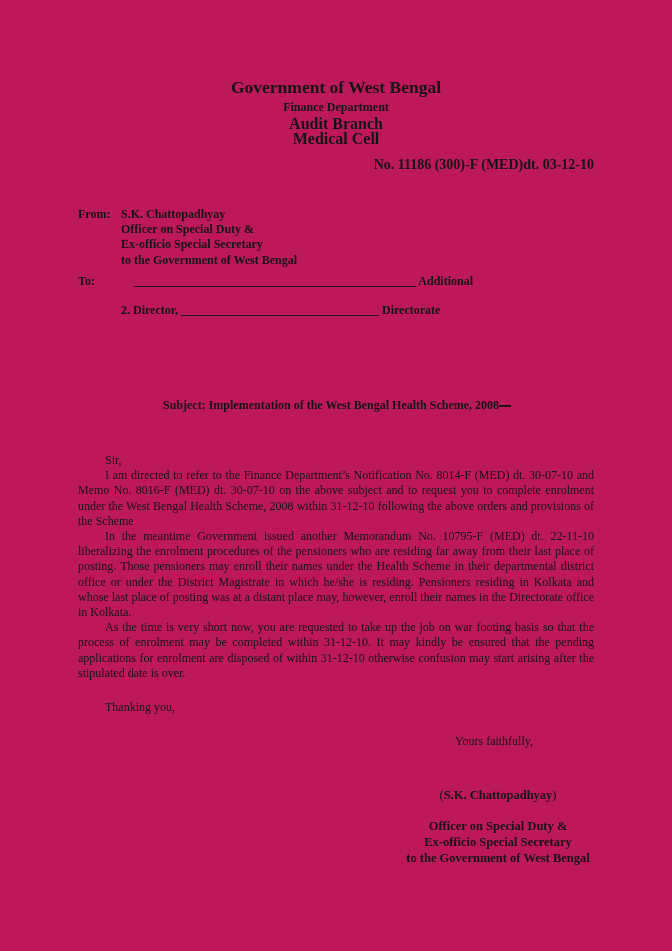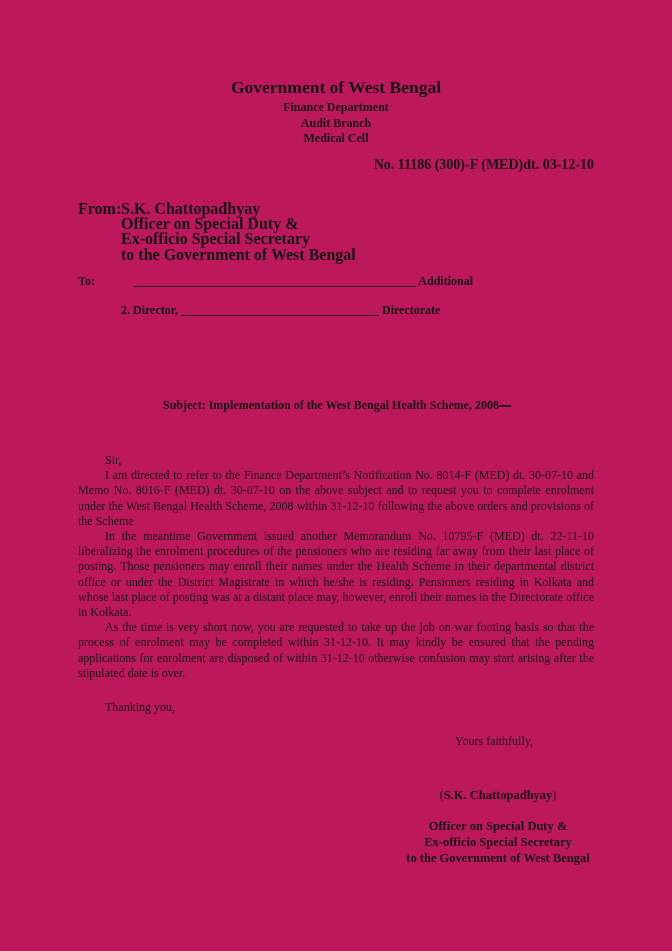--- a/index.html
+++ b/index.html
@@ -12,29 +12,29 @@
     font-family:"Liberation Serif", serif;
     overflow:hidden;
   }
   .bold { font-weight:bold; }
   .header {
     position:absolute; top:76px; left:0; right:0;
     text-align:center; font-weight:bold;
   }
   .header-title { font-size:17.5px; line-height:22px; }
   .header-sub   { font-size:12px; line-height:18px; }
-  .header-small { font-size:12px;  line-height:15px; }
+  .header-small { font-size:16px;  line-height:15px; }
   .ref-row {
     position:absolute; top:157px; left:78px; right:78px;
     display:flex; justify-content:flex-end;
     font-weight:bold; font-size:14px; line-height:15px;
   }
   .from-block {
-    position:absolute; top:201px; left:78px;
-    display:flex; font-weight:bold; font-size:16px; line-height:15.2px;justify-content:center;
+    position:absolute; top:207px; left:78px;
+    display:flex; font-weight:bold; font-size:12px; line-height:15.2px;justify-content:center;
   }
   .addr-label { width:43px; flex:0 0 43px; }
   .to-block {
     position:absolute; top:274px; left:78px; right:78px;
     display:flex; font-weight:bold; font-size:12px; line-height:15.2px;
   }
   .to-line2 { padding-left:13px; }
   .to-item2 { margin-top:14px; }
   .to-item3 { margin-top:13px; }
   .subject {

